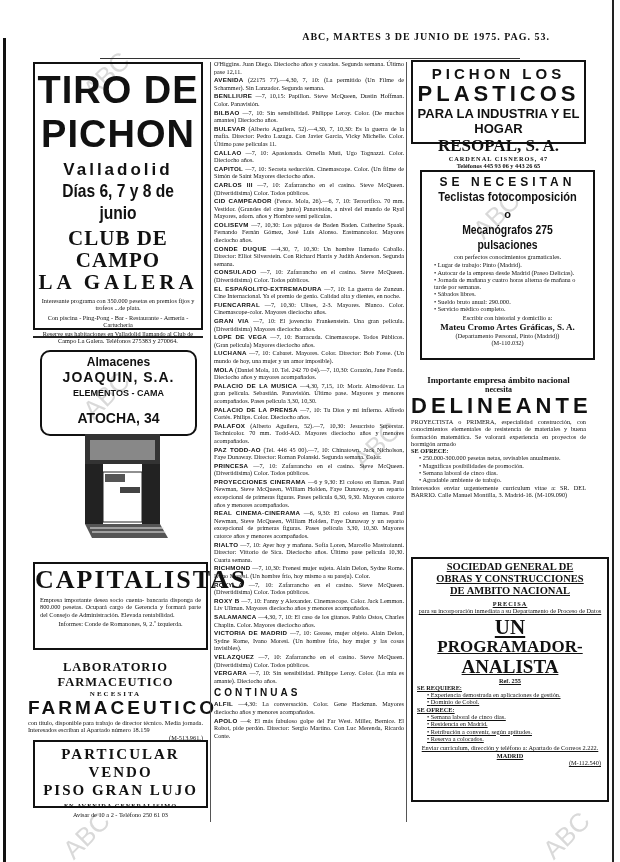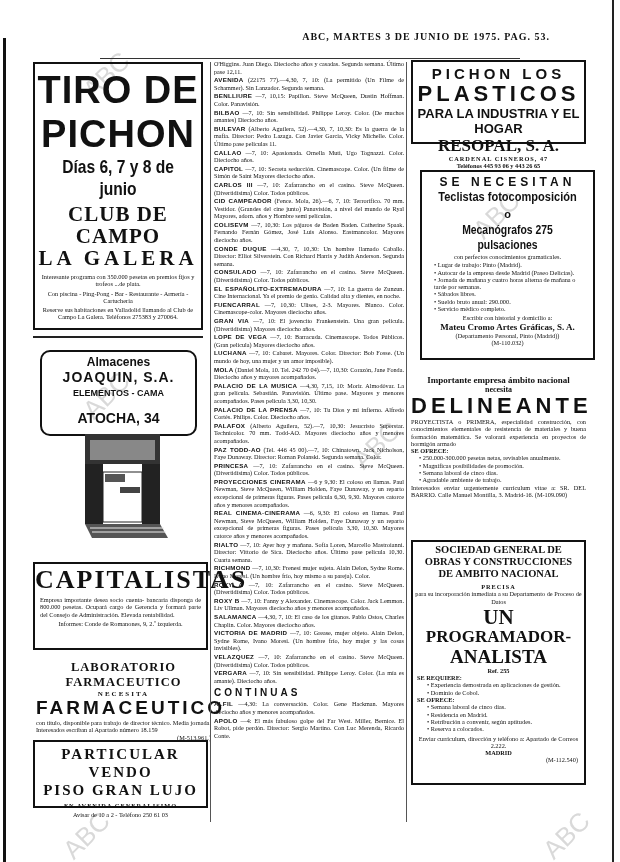--- a/index.html
+++ b/index.html
@@ -31,20 +31,21 @@
 <div class="watermark" style="left:350px;top:430px;">ABC</div>
 <div class="watermark" style="left:60px;top:820px;">ABC</div>
 <div class="watermark" style="left:540px;top:820px;">ABC</div>
 
 <div class="header">ABC, MARTES 3 DE JUNIO DE 1975. PAG. 53.</div>
 <div class="header-rule"></div>
 
 <div class="box" style="left:33px;top:62px;width:170px;height:268px;">
   <div class="c sans" style="font-size:38px;font-weight:900;line-height:44px;margin-top:4px;letter-spacing:1px;">TIRO DE</div>
   <div class="c sans" style="font-size:38px;font-weight:900;line-height:44px;letter-spacing:1px;">PICHON</div>
+  <div class="c sans" style="font-size:17px;font-weight:bold;letter-spacing:3px;margin-top:4px;">Valladolid</div>
   <div class="c sans" style="font-size:19px;font-weight:bold;line-height:22px;transform:scaleX(.82);">Días 6, 7 y 8 de junio</div>
   <div class="c mono" style="font-size:21px;font-weight:bold;line-height:22px;margin-top:3px;letter-spacing:1px;">CLUB DE CAMPO</div>
   <div class="c mono" style="font-size:21px;font-weight:bold;line-height:22px;letter-spacing:4px;">LA GALERA</div>
   <div class="c tiny" style="margin:4px 4px 0 4px;">Interesante programa con 350.000 pesetas en premios fijos y trofeos ...de plata.</div>
   <div class="c tiny" style="margin:2px 4px 0 4px;">Con piscina - Ping-Pong - Bar - Restaurante - Armería - Cartuchería</div>
   <div class="c tiny" style="margin:2px 4px 0 4px;">Reserve sus habitaciones en Valladolid llamando al Club de Campo La Galera. Teléfonos 275383 y 270064.</div>
 </div>
 
 <div style="position:absolute;left:33px;top:336px;width:170px;height:2px;background:#222;"></div>
 
@@ -70,21 +71,21 @@
     </svg>
   </div>
 </div>
 
 <div class="box" style="left:33px;top:562px;width:175px;height:88px;">
   <div class="c mono" style="font-size:26px;font-weight:bold;letter-spacing:2px;line-height:28px;margin-top:2px;">CAPITALISTAS</div>
   <div class="tiny" style="margin:2px 5px;text-align:justify;">Empresa importante desea socio cuenta- bancaria disponga de 800.000 pesetas. Ocupará cargo de Gerencia y formará parte del Consejo de Administración. Elevada rentabilidad.</div>
   <div class="tiny c" style="margin:2px 5px;">Informes: Conde de Romanones, 9, 2.º izquierda.</div>
 </div>
 
-<div style="position:absolute;left:36px;top:660px;width:175px;height:66px;">
+<div style="position:absolute;left:28px;top:660px;width:175px;height:66px;">
   <div class="c mono" style="font-size:12.5px;font-weight:bold;letter-spacing:1px;">LABORATORIO FARMACEUTICO</div>
   <div class="c mono" style="font-size:7px;letter-spacing:2px;font-weight:bold;">NECESITA</div>
   <div class="c sans" style="font-size:19px;font-weight:900;letter-spacing:3px;line-height:20px;">FARMACEUTICO</div>
   <div class="tiny" style="text-align:justify;margin-top:1px;">con título, disponible para trabajo de director técnico. Media jornada. Interesados escriban al Apartado número 18.159</div>
   <div class="tiny" style="text-align:right;">(M-513.961.)</div>
 </div>
 
 <div class="box" style="left:33px;top:740px;width:175px;height:68px;">
   <div class="c mono" style="font-size:15px;font-weight:bold;letter-spacing:2px;line-height:18px;margin-top:3px;">PARTICULAR VENDO</div>
   <div class="c mono" style="font-size:15px;font-weight:bold;letter-spacing:2px;line-height:18px;">PISO GRAN LUJO</div>
@@ -170,21 +171,21 @@
   <div class="tiny" style="font-weight:bold;">SE OFRECE:</div>
   <div style="margin-left:8px;">
     <div class="tiny bullet">250.000-300.000 pesetas netas, revisables anualmente.</div>
     <div class="tiny bullet">Magníficas posibilidades de promoción.</div>
     <div class="tiny bullet">Semana laboral de cinco días.</div>
     <div class="tiny bullet">Agradable ambiente de trabajo.</div>
   </div>
   <div class="tiny" style="text-align:justify;">Interesados enviar urgentemente currículum vitae a: SR. DEL BARRIO. Calle Manuel Montilla, 3. Madrid-16. (M-109.090)</div>
 </div>
 
-<div class="box" style="left:411px;top:540px;width:175px;height:245px;">
+<div class="box" style="left:411px;top:557px;width:198px;height:245px;text-decoration:underline;">
   <div class="c mono" style="font-size:10.5px;font-weight:bold;line-height:12px;margin-top:2px;">SOCIEDAD GENERAL DE</div>
   <div class="c mono" style="font-size:10.5px;font-weight:bold;line-height:12px;">OBRAS Y CONSTRUCCIONES</div>
   <div class="c mono" style="font-size:10.5px;font-weight:bold;line-height:12px;">DE AMBITO NACIONAL</div>
   <div class="c tiny" style="font-weight:bold;letter-spacing:1px;margin-top:3px;">PRECISA</div>
   <div class="c tiny">para su incorporación inmediata a su Departamento de Proceso de Datos</div>
   <div class="c mono" style="font-size:21px;font-weight:bold;line-height:20px;margin-top:2px;">UN</div>
   <div class="c mono" style="font-size:17px;font-weight:bold;line-height:20px;">PROGRAMADOR-</div>
   <div class="c mono" style="font-size:19px;font-weight:bold;line-height:20px;">ANALISTA</div>
   <div class="c tiny" style="font-weight:bold;">Ref. 255</div>
   <div class="tiny" style="font-weight:bold;margin-left:4px;">SE REQUIERE:</div>

